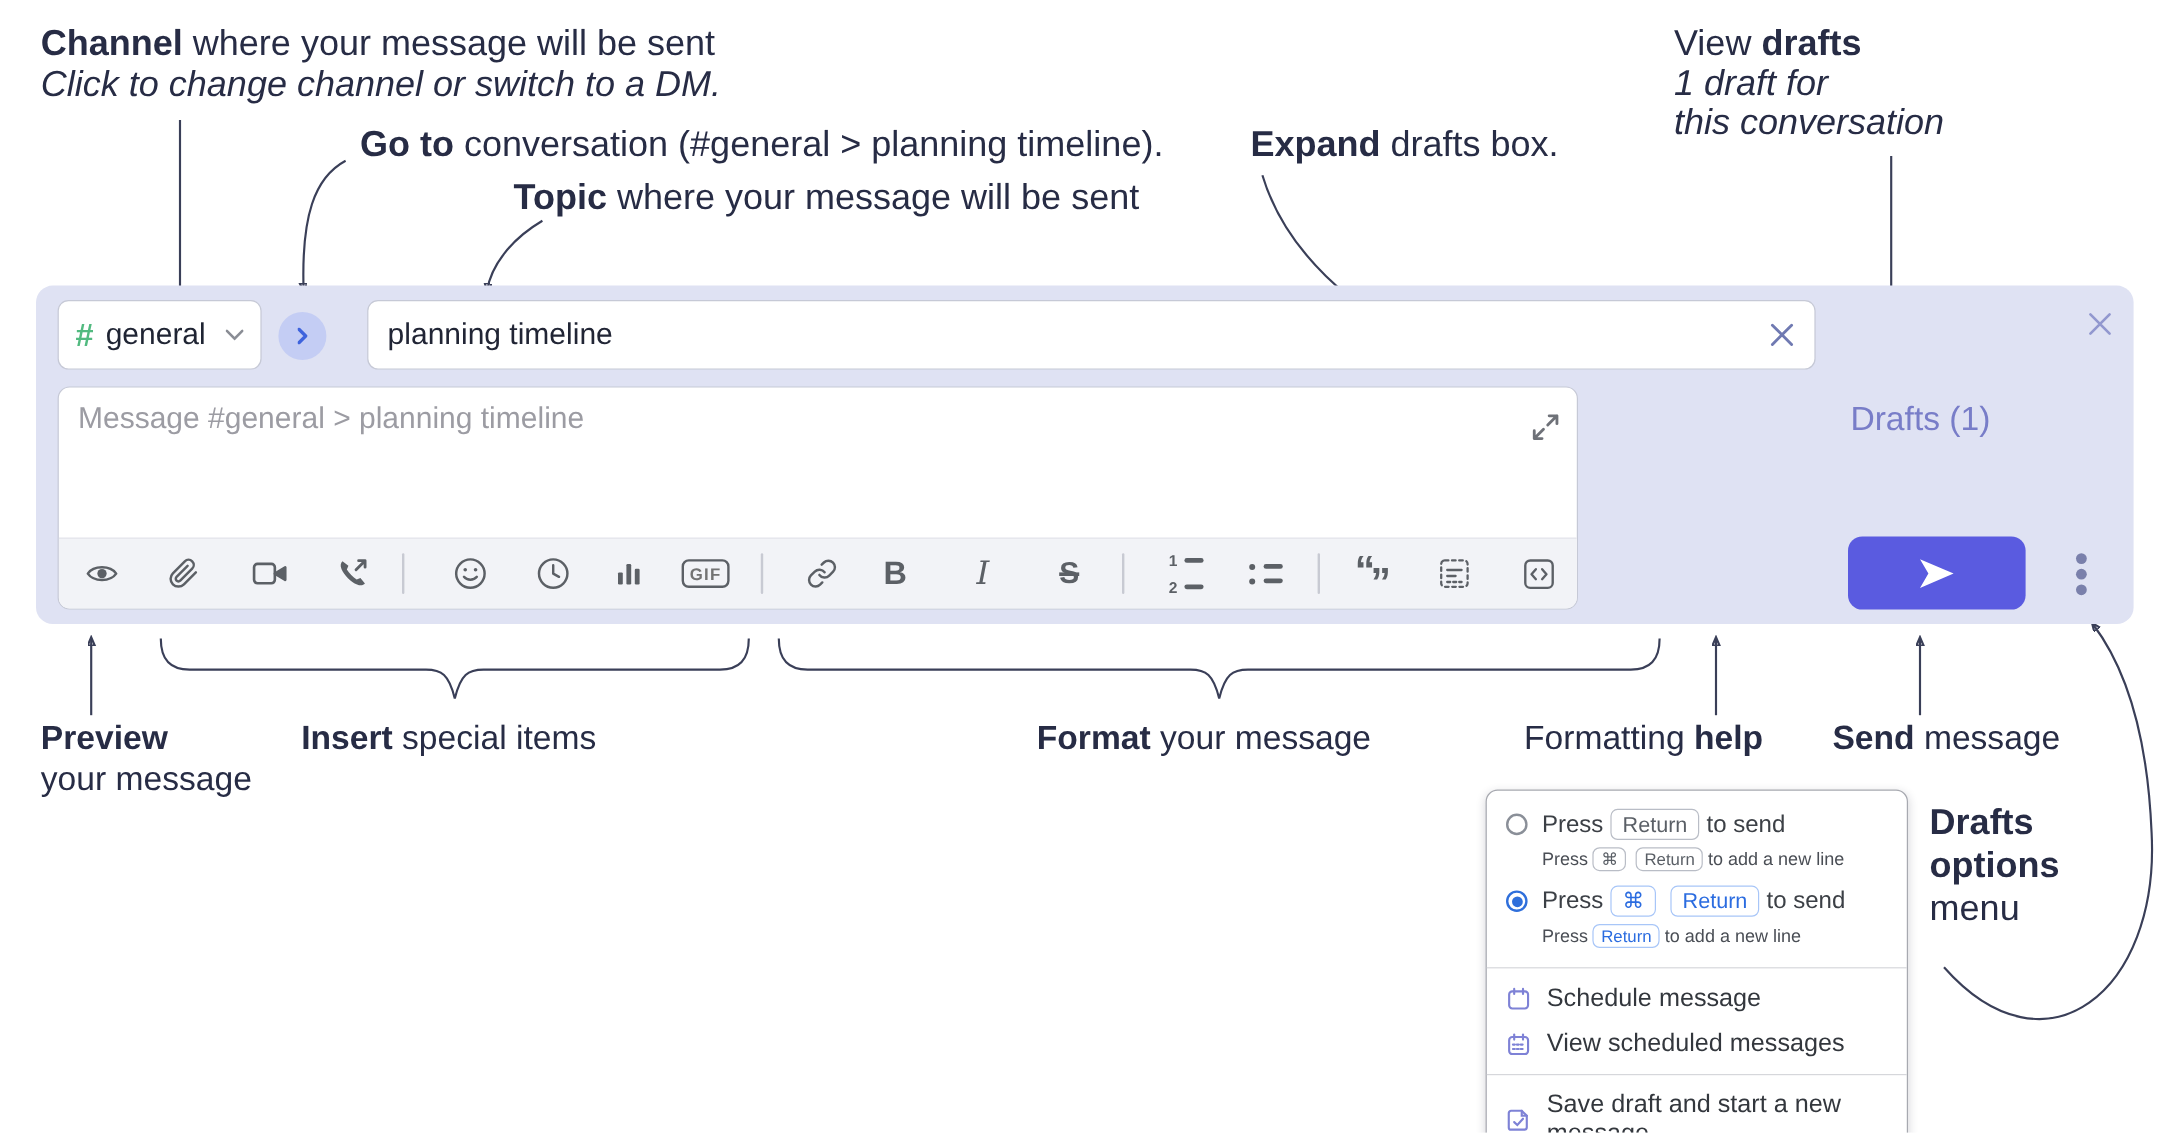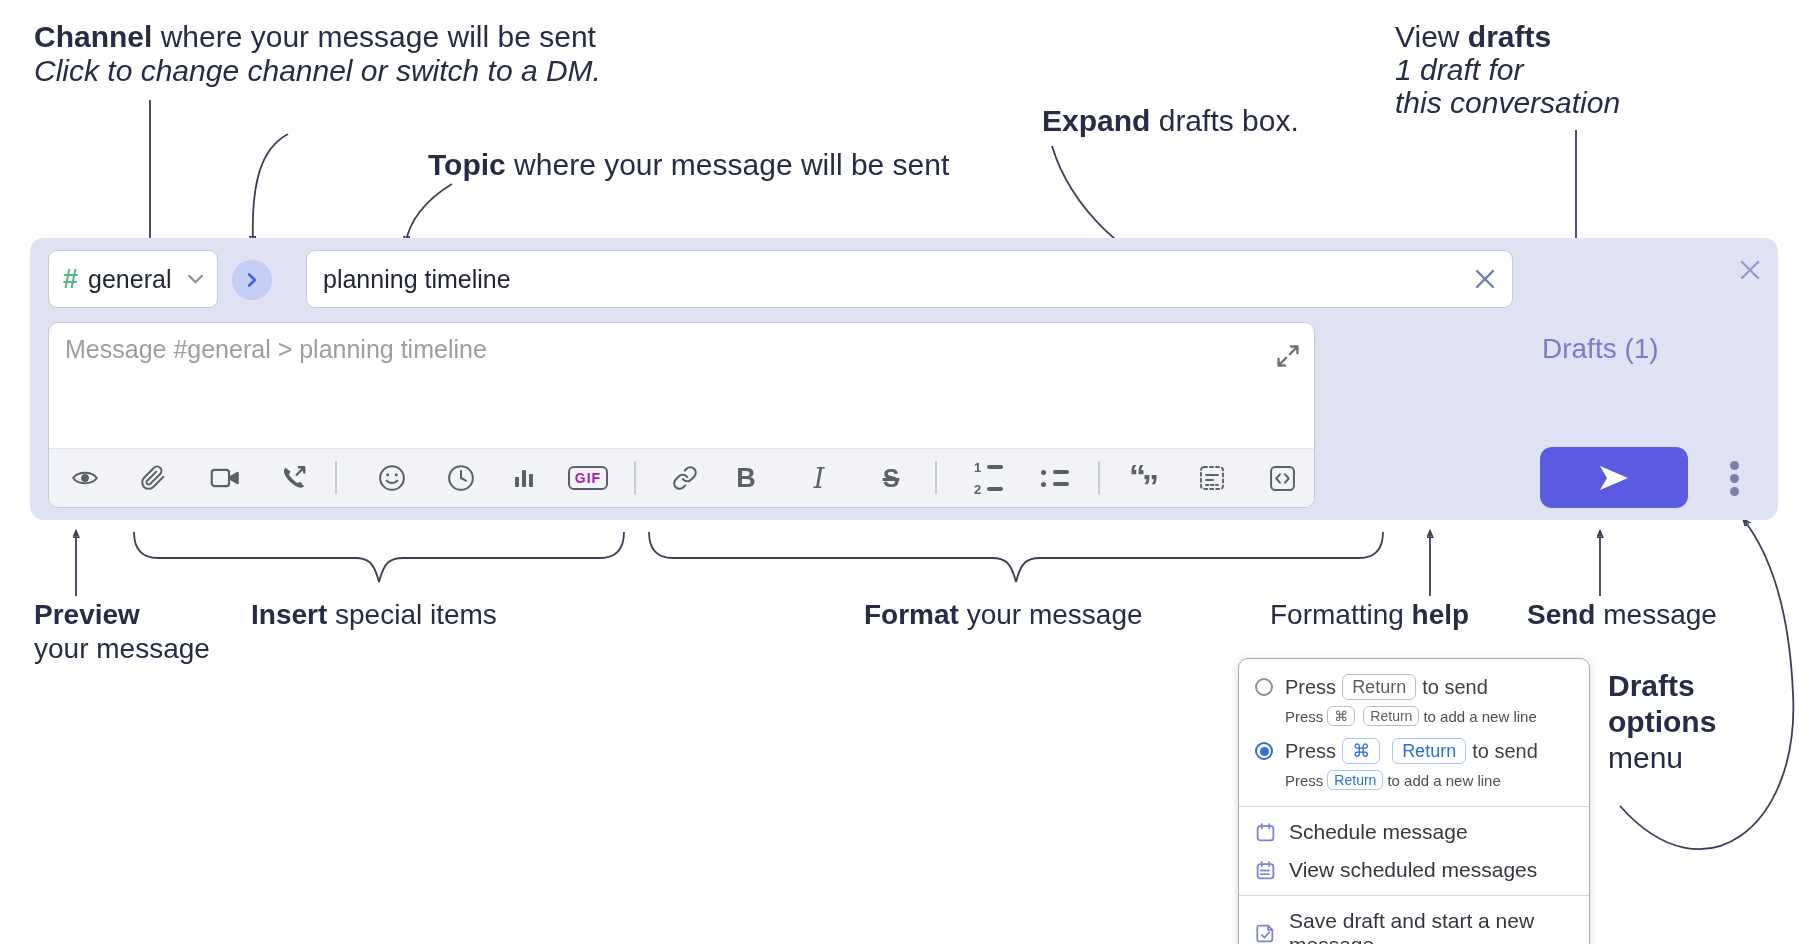--- a/index.html
+++ b/index.html
@@ -35,21 +35,21 @@
   .tb{position:absolute;top:9px;width:40px;height:40px;background:transparent;border:none;padding:0;
       display:flex;align-items:center;justify-content:center;cursor:pointer;color:#5c6066;}
   .tb svg{stroke:#5c6066;fill:none;stroke-width:1.9;stroke-linecap:round;stroke-linejoin:round;}
   .tdiv{position:absolute;top:12px;width:2px;height:34px;background:#c8cad3;border-radius:1px;}
   .glyph-b{font-weight:700;font-size:27px;color:#5c6066;}
   .glyph-i{font-family:"DejaVu Serif",serif;font-style:italic;font-size:27px;color:#5c6066;}
   .glyph-s{font-weight:600;font-size:25px;color:#5c6066;text-decoration:line-through;text-decoration-thickness:2.5px;}
   .glyph-q{font-weight:700;font-size:34px;color:#5c6066;line-height:10px;}
   .glyph-help{font-size:27px;color:#5c6066;}
   .glyph-math{font-family:"DejaVu Serif",serif;font-style:italic;font-size:24px;color:#5c6066;}
-  .gif-box{border:2.5px solid #5c6066;border-radius:6px;font-size:14px;font-weight:700;color:#a21caf;
+  .gif-box{border:2.5px solid #5c6066;border-radius:6px;font-size:14px;font-weight:700;color:#737373;
            padding:3px 5px;letter-spacing:1px;line-height:14px;}
   .ol-icon,.ul-icon{display:flex;flex-direction:column;gap:7px;}
   .ol-row,.ul-row{display:flex;align-items:center;gap:5px;}
   .ol-row i{font-style:normal;font-size:13px;font-weight:700;color:#5c6066;width:9px;text-align:center;}
   .bar{width:16px;height:3.5px;background:#5c6066;border-radius:2px;display:inline-block;}
   .dot{width:5px;height:5px;border-radius:50%;background:#5c6066;display:inline-block;margin:0 2px;}
   
   #drafts-link{left:1512px;top:95px;font-size:28px;color:#787dc8;cursor:pointer;}
   #send-btn{left:1510px;top:209px;width:148px;height:61px;border:none;border-radius:12px;background:#5a5be0;
             display:flex;align-items:center;justify-content:center;cursor:pointer;}
@@ -98,20 +98,23 @@
     <path d="M1600,596 L1600,532" marker-end="url(#ah)"></path>
     <path d="M1620,806 C1705,902 1800,826 1793,694 C1789,598 1766,549 1744,520" marker-end="url(#ah)"></path>
     <path stroke-width="2" d="M134,532 C134,550 142,558 158,558 L355,558 C368,558 374,562 379,582 C384,562 390,558 403,558 L600,558 C616,558 624,550 624,532"></path>
     <path stroke-width="2" d="M649,532 C649,550 657,558 673,558 L992,558 C1005,558 1011,562 1016,582 C1021,562 1027,558 1040,558 L1359,558 C1375,558 1383,550 1383,532"></path>
   </svg>
 
   <div class="abs note" style="left:34px;top:20px;">
     <div><b>Channel</b><span> where your message will be sent</span></div>
     <div class="it">Click to change channel or switch to a DM.</div>
   </div>
+  <div class="abs note" style="left:300px;top:104px;">
+    <b>Go to</b><span> conversation (#general &gt; planning timeline).</span>
+  </div>
   <div class="abs note" style="left:428px;top:148px;">
     <b>Topic</b><span> where your message will be sent</span>
   </div>
   <div class="abs note" style="left:1042px;top:104px;">
     <b>Expand</b><span> drafts box.</span>
   </div>
   <div class="abs note" style="left:1395px;top:20px;line-height:33px;">
     <div><span>View </span><b>drafts</b></div>
     <div class="it">1 draft for</div>
     <div class="it">this conversation</div>

